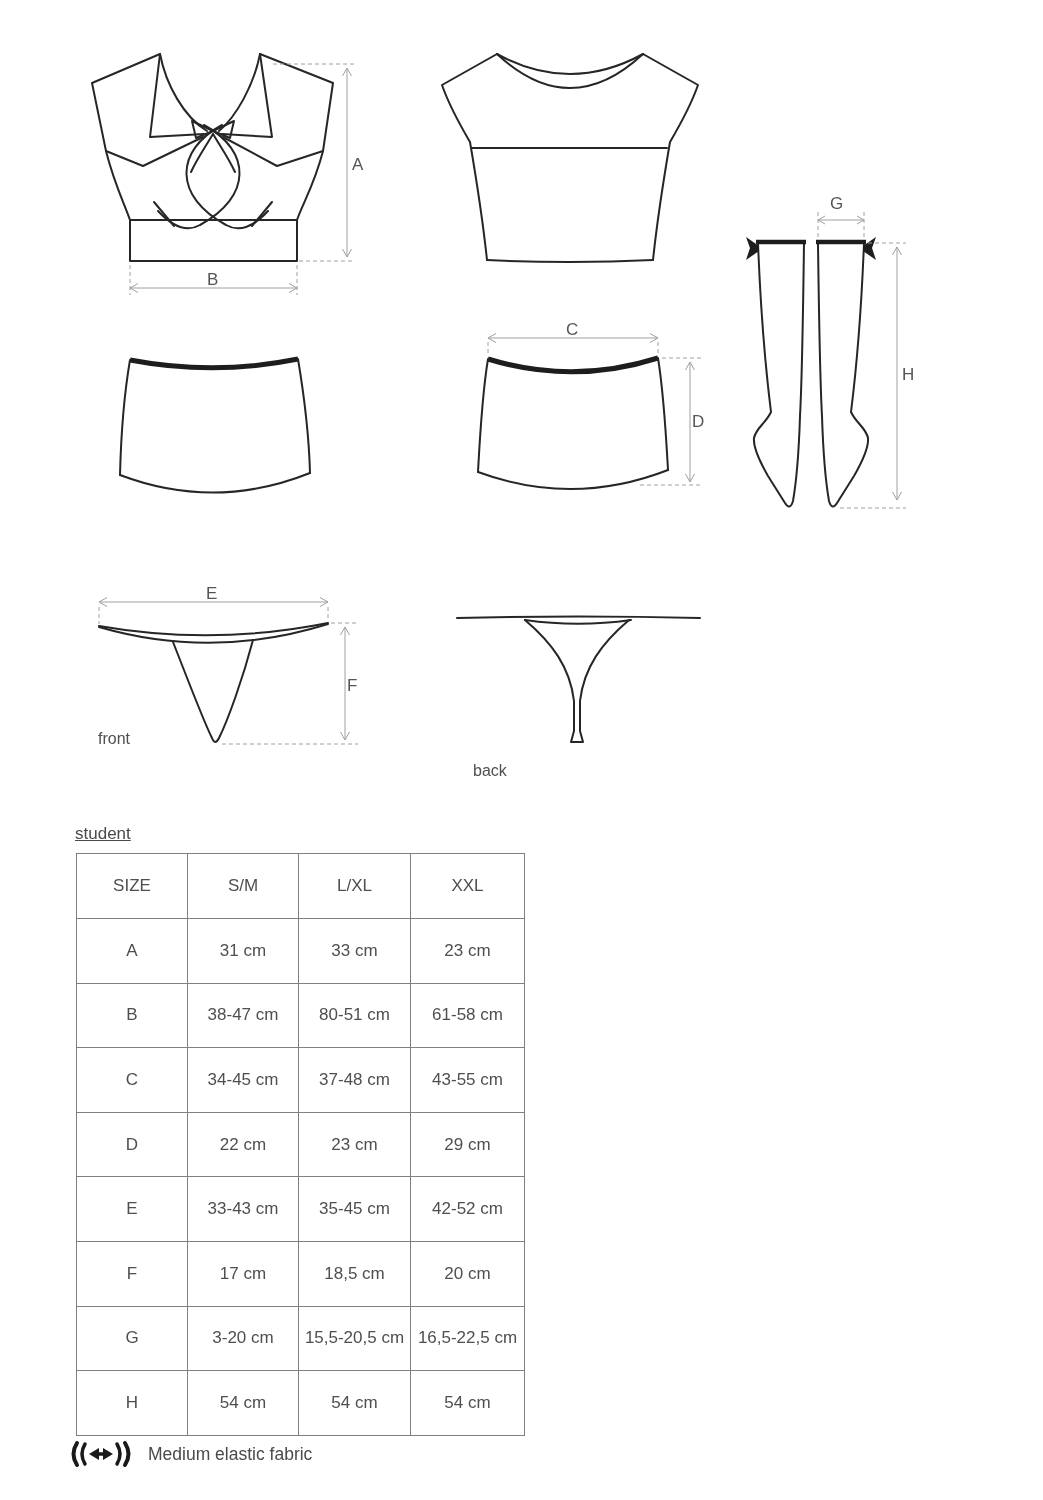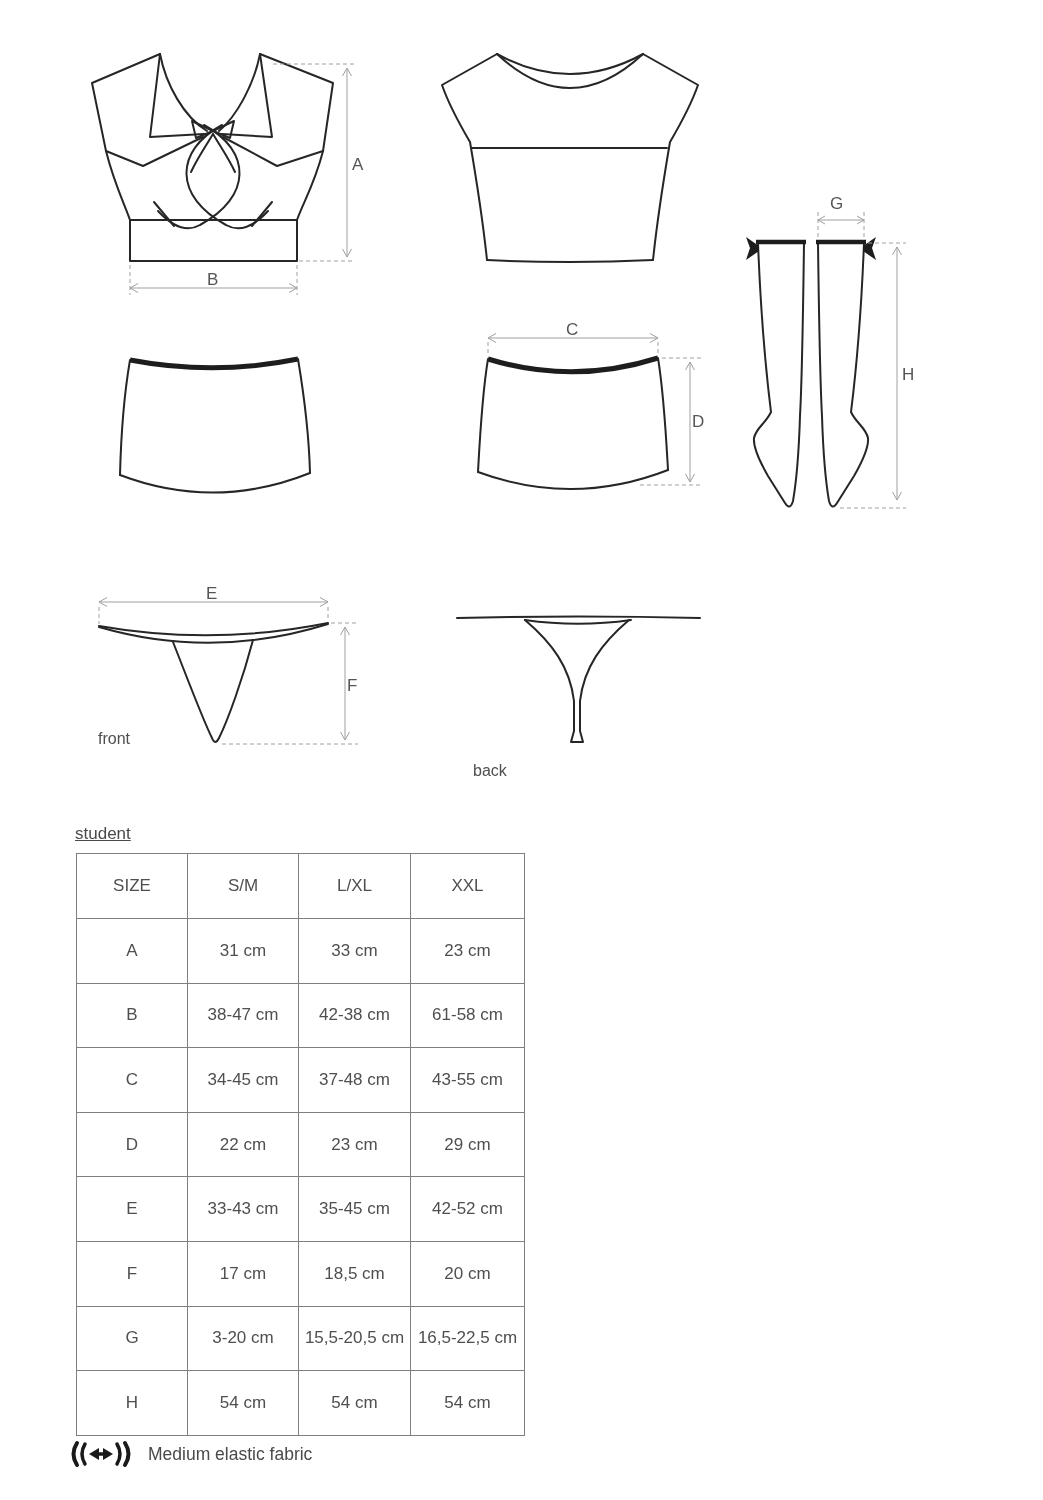--- a/index.html
+++ b/index.html
@@ -192,21 +192,21 @@
       </tr>
       <tr class="row">
         <td>A</td>
         <td>31 cm</td>
         <td>33 cm</td>
         <td>23 cm</td>
       </tr>
       <tr class="row">
         <td>B</td>
         <td>38-47 cm</td>
-        <td>42-38 cm</td>
+        <td>80-51 cm</td>
         <td>61-58 cm</td>
       </tr>
       <tr class="row">
         <td>C</td>
         <td>34-45 cm</td>
         <td>37-48 cm</td>
         <td>43-55 cm</td>
       </tr>
       <tr class="row">
         <td>D</td>

